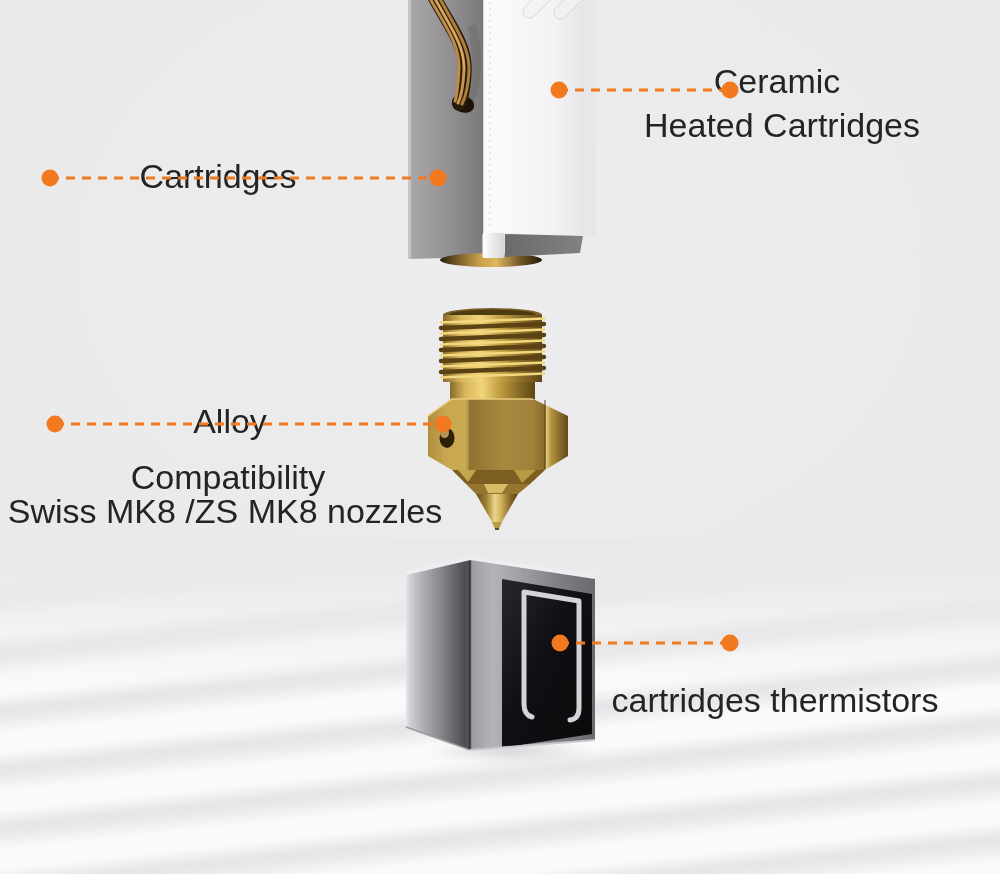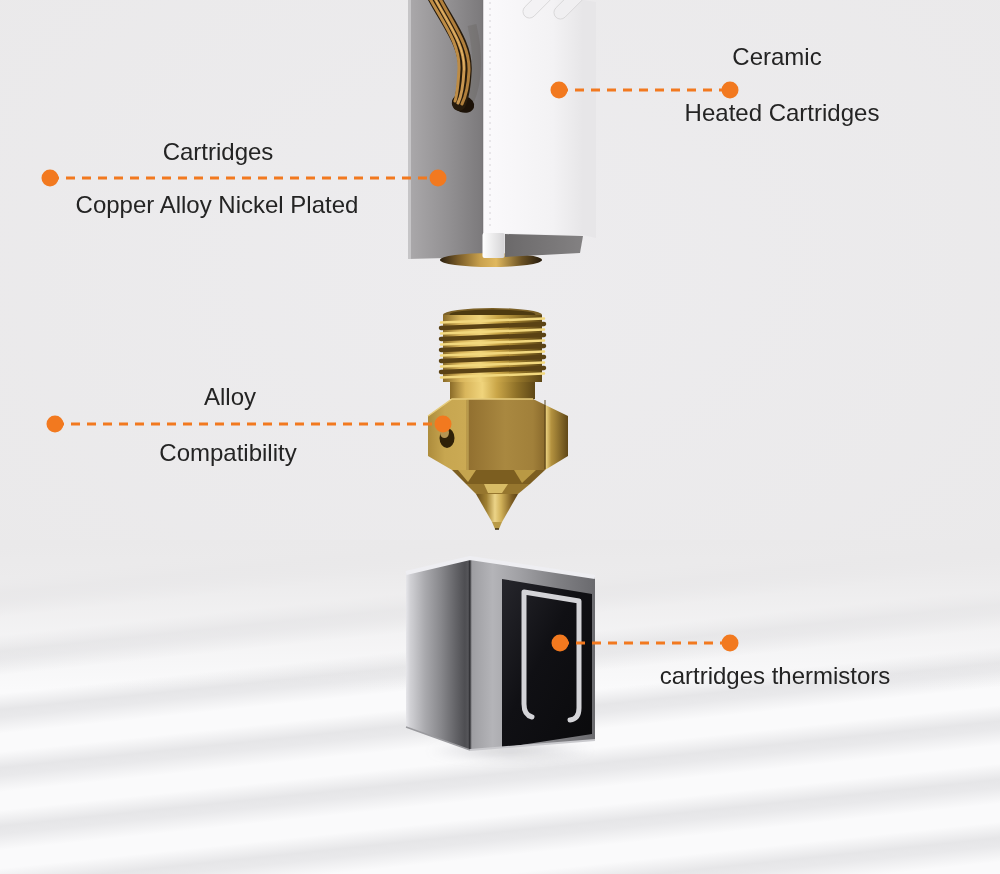--- a/index.html
+++ b/index.html
@@ -16,21 +16,21 @@
         #FAFAFB 0px, #FAFAFB 12px, #E9E9EB 28px, #E6E6E8 36px, #FAFAFB 52px, #FAFAFB 58px);
   }
   .part{position:absolute;}
   .part-shadow{
     position:absolute;left:398px;top:736px;width:224px;height:30px;
     background:radial-gradient(closest-side, rgba(110,110,120,.30), rgba(110,110,120,0) 75%);
     filter:blur(4px);
   }
   .lbl{
     position:absolute;transform:translateX(-50%);
-    font-size:24px;line-height:30px;color:#242424;white-space:nowrap;letter-spacing:0;
+    font-size:34px;line-height:30px;color:#242424;white-space:nowrap;letter-spacing:0;margin-top:24px;
   }
   .leaders{position:absolute;left:0;top:0;}
 </style>
 </head>
 <body>
 
 <div class="stage">
 
   <div class="floor"></div>
   <div class="part-shadow"></div>
@@ -208,27 +208,27 @@
 
     <polygon points="106,29 196,44 196,184 106,198" fill="url(#clPanel)"></polygon>
     <path d="M136,167 Q128,165 128,154 L128,42 L183,51 L183,158 Q183,169 174,170" fill="none" stroke="#D4D4D8" stroke-width="5" stroke-linecap="round" stroke-linejoin="round"></path>
 
     <path d="M10,23 L74,8 L199,27" fill="none" stroke="#EEEEF2" stroke-width="4" stroke-linejoin="round"></path>
     <line x1="74" y1="200" x2="199" y2="190" stroke="#C9C9CD" stroke-width="2"></line>
     <line x1="10" y1="177" x2="74" y2="200" stroke="#9A9A9E" stroke-width="1.5"></line>
   </svg>
 
   <div class="lbl" style="left:218px;top:137px">Cartridges</div>
-  <div class="lbl" style="left:217px;top:190px">Copper Alloy Nickel Plated</div>
 
   <div class="lbl" style="left:777px;top:42px">Ceramic</div>
-  <div class="lbl" style="left:782px;top:98px">Heated Cartridges</div>
+  <div class="lbl" style="left:782px;top:86px">Heated Cartridges</div>
 
   <div class="lbl" style="left:230px;top:382px">Alloy</div>
   <div class="lbl" style="left:228px;top:438px">Compatibility</div>
+  <div class="lbl" style="left:225px;top:472px">Swiss MK8 /ZS MK8 nozzles</div>
 
   <div class="lbl" style="left:775px;top:661px">cartridges thermistors</div>
 
   <svg class="leaders" width="1000" height="874" viewBox="0 0 1000 874">
     <g>
       <line x1="50" y1="178" x2="438" y2="178" stroke="#F2791F" stroke-width="3" stroke-dasharray="9 7"></line>
       <circle cx="50" cy="178" r="8.5" fill="#F2791F"></circle>
       <circle cx="438" cy="178" r="8.5" fill="#F2791F"></circle>
     </g>
     <g>

